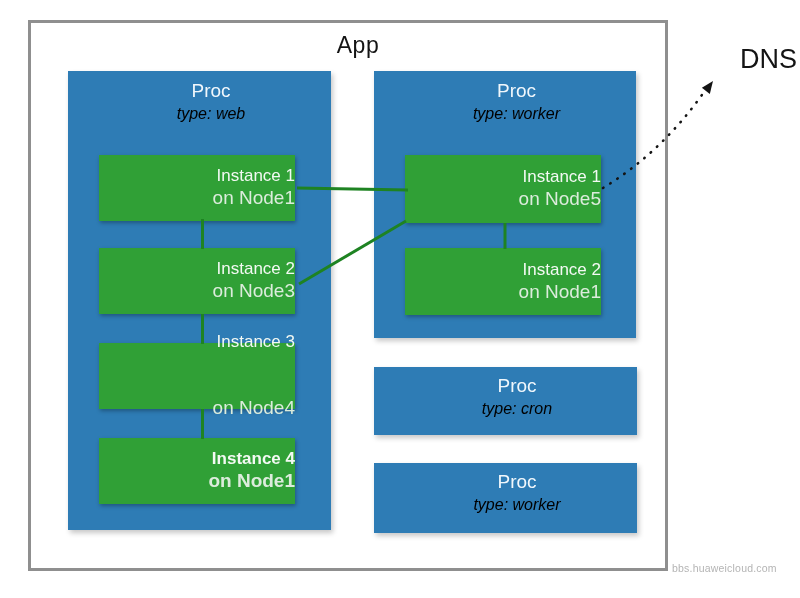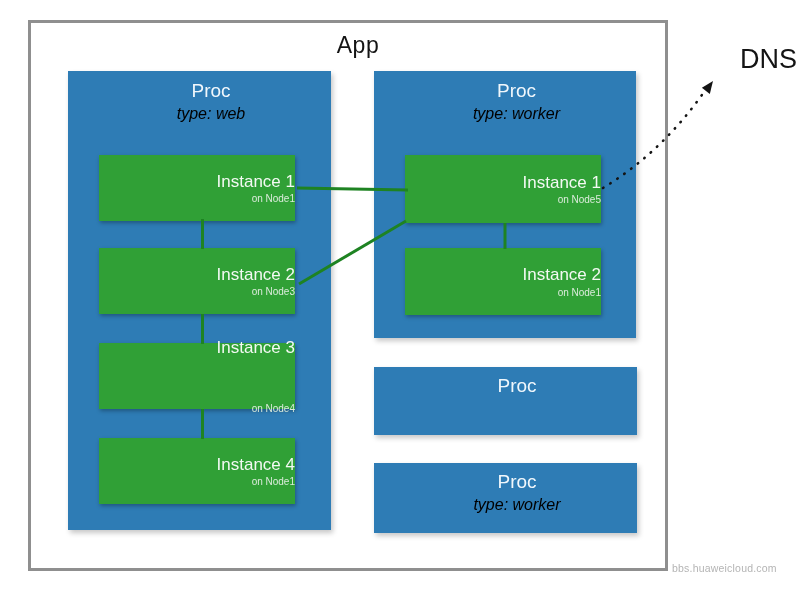--- a/index.html
+++ b/index.html
@@ -41,22 +41,22 @@
   .proc-cron .proc-head,.proc-portal .proc-head{top:7px;}
   .proc-title{font-size:19px;font-weight:400;color:#f0f7fc;line-height:1.25;}
   .proc-type{font-size:16px;font-style:italic;color:#000000;line-height:1.35;}
   .inst{
     position:absolute;left:31px;width:196px;height:66px;
     background:var(--green);
     box-shadow:1px 2px 4px rgba(0,0,0,.3);
     display:flex;flex-direction:column;align-items:flex-end;justify-content:center;
   }
   .inst-name{font-size:17px;color:#f3f9f3;line-height:1.25;}
-  .inst-node{font-size:10px;color:#dcecdc;line-height:1.3;}
-  .w-i1{top:84px;}  .w-i2{top:177px;} .w-i3{top:272px;gap:44px;} .w-i4{top:367px;}
+  .inst-node{font-size:19px;color:#dcecdc;line-height:1.3;}
+  .w-i1{top:84px;}  .w-i2{top:177px;} .w-i3{top:272px;gap:44px;} .w-i4{top:367px;font-weight:bold;}
   .k-i1{top:84px;height:68px;} .k-i2{top:177px;height:67px;}
   .overlay{position:absolute;left:0;top:0;width:800px;height:598px;pointer-events:none;}
   .dns{
     position:absolute;left:740px;top:44px;width:90px;
     font-size:27px;font-weight:400;color:var(--ink);
   }
   .watermark{
     position:absolute;left:672px;top:551px;width:126px;line-height:1.1;
     color:var(--wm-gray);
   }
@@ -106,20 +106,21 @@
     </div>
     <div class="inst k-i2">
       <div class="inst-name">Instance 2</div>
       <div class="inst-node">on Node1</div>
     </div>
   </div>
 
   <div class="proc proc-cron">
     <div class="proc-head">
       <div class="proc-title">Proc</div>
+      <div class="proc-type">type: cron</div>
     </div>
   </div>
 
   <div class="proc proc-portal">
     <div class="proc-head">
       <div class="proc-title">Proc</div>
       <div class="proc-type">type: worker</div>
     </div>
   </div>
 

